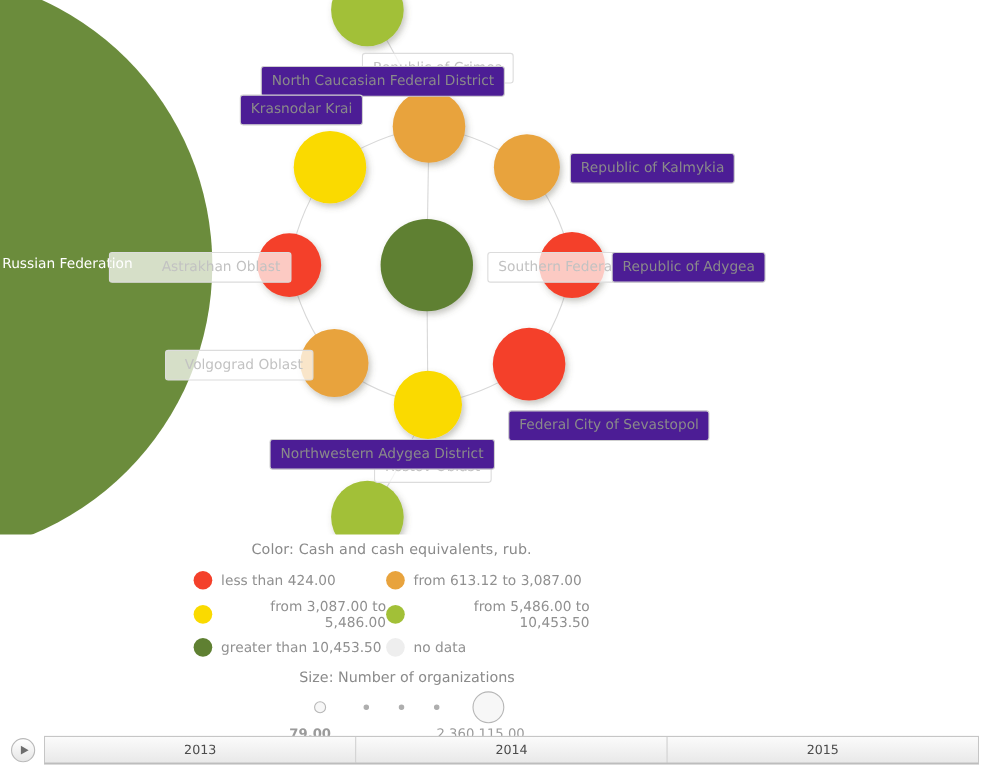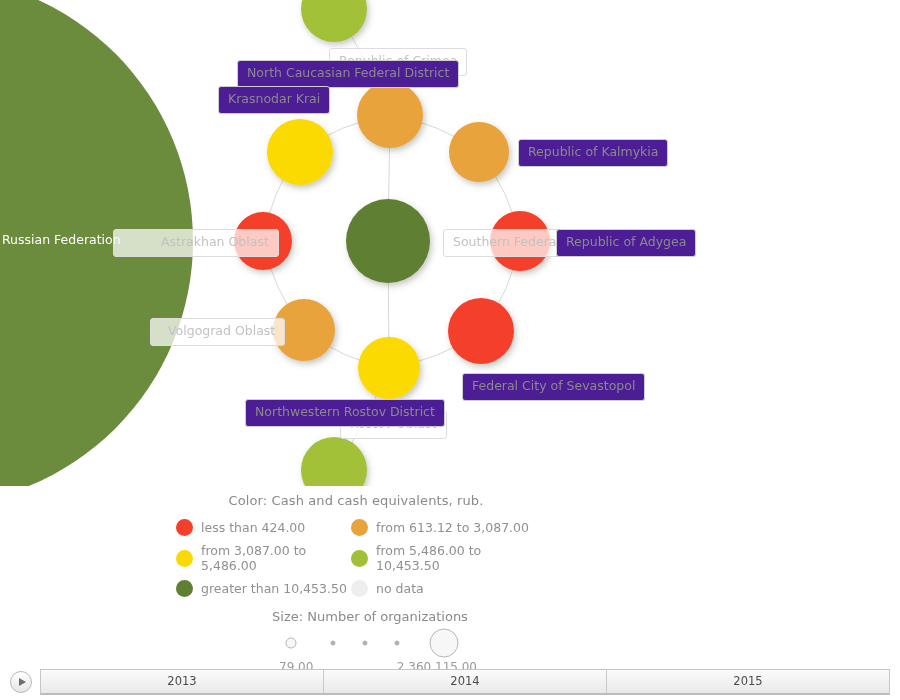--- a/index.html
+++ b/index.html
@@ -43,40 +43,40 @@
     color: #8e8e8e;
   }
   .legend-title {
     text-align: center; font-size: 13px; color: #8a8a8a;
     margin-top: 7px; letter-spacing: 0.1px;
   }
   #color-legend {
     width: 360px; margin: 11px auto 0 auto;
     display: grid; grid-template-columns: 175px 185px; row-gap: 7px;
   }
-  .legend-item { display: flex; align-items: center; gap: 8px; font-size: 12.5px; color: #909090; }
+  .legend-item { display: flex; align-items: center; gap: 8px; font-size: 12.5px; color: #909090; text-align: right; }
   .swatch { width: 17px; height: 17px; border-radius: 50%; flex: 0 0 auto; }
   .swatch.nodata { background: #eeeeee; }
 
   #size-legend { margin-top: 12px; text-align: center; padding-left: 28px; }
   .size-title { font-size: 13px; color: #8a8a8a; }
   #size-row {
     margin: 6px auto 0 auto; width: 190px; height: 26px;
     position: relative;
   }
   #size-row .sz {
     position: absolute; top: 50%; transform: translate(-50%,-50%);
     border: 1px solid #b6b6b6; border-radius: 50%; background: #f7f7f7;
   }
   #size-ticks {
     margin: 4px auto 0 auto; width: 230px; position: relative; height: 16px;
     font-size: 12px; color: #9a9a9a;
   }
   #size-ticks span { position: absolute; top: 0; }
-  .tick-min { left: 24px; }
+  .tick-min { left: 8px; font-weight: bold; }
   .tick-max { right: 8px; }
 
   
   #timeline {
     position: absolute; left: 0; top: 663px; width: 900px; height: 37px;
     display: flex; align-items: center;
   }
   #play-btn {
     width: 22px; height: 22px; margin-left: 10px; margin-right: 8px;
     border-radius: 50%; border: 1px solid #b9b9b9;
@@ -173,26 +173,26 @@
           </g>
         </g>
     </svg>
     <div id="label-layer">
         <div class="node-label plain-white" style="left: 2px; top: 234px;">Russian Federation</div>
         <div class="node-label dim" style="left: 443px; top: 229px;">Southern Federal District</div>
         <div class="node-label dim" style="left: 329px; top: 48px;">Republic of Crimea</div>
         <div class="node-label" style="left: 237px; top: 60px;">North Caucasian Federal District</div>
         <div class="node-label" style="left: 218px; top: 86px;">Krasnodar Krai</div>
         <div class="node-label" style="left: 518px; top: 139px;">Republic of Kalmykia</div>
-        <div class="node-label dim" style="left: 113px; top: 229px; padding-left: 47px;">Astrakhan Oblast</div>
+        <div class="node-label dim" style="left: 99px; top: 229px; padding-left: 47px;">Astrakhan Oblast</div>
         <div class="node-label" style="left: 556px; top: 229px;">Republic of Adygea</div>
         <div class="node-label dim" style="left: 150px; top: 318px; padding-left: 17px;">Volgograd Oblast</div>
         <div class="node-label" style="left: 462px; top: 373px;">Federal City of Sevastopol</div>
         <div class="node-label dim" style="left: 340px; top: 411px;">Rostov Oblast</div>
-        <div class="node-label" style="left: 245px; top: 399px;">Northwestern Rostov District</div>
+        <div class="node-label" style="left: 245px; top: 399px;">Northwestern Adygea District</div>
       </div>
   </div>
 
   <div id="legend">
     <div class="legend-title">Color: Cash and cash equivalents, rub.</div>
     <div id="color-legend">
         <div class="legend-item">
           <span class="swatch" style="background: rgb(244, 64, 42);"></span>
           <span>less than 424.00</span>
         </div>

